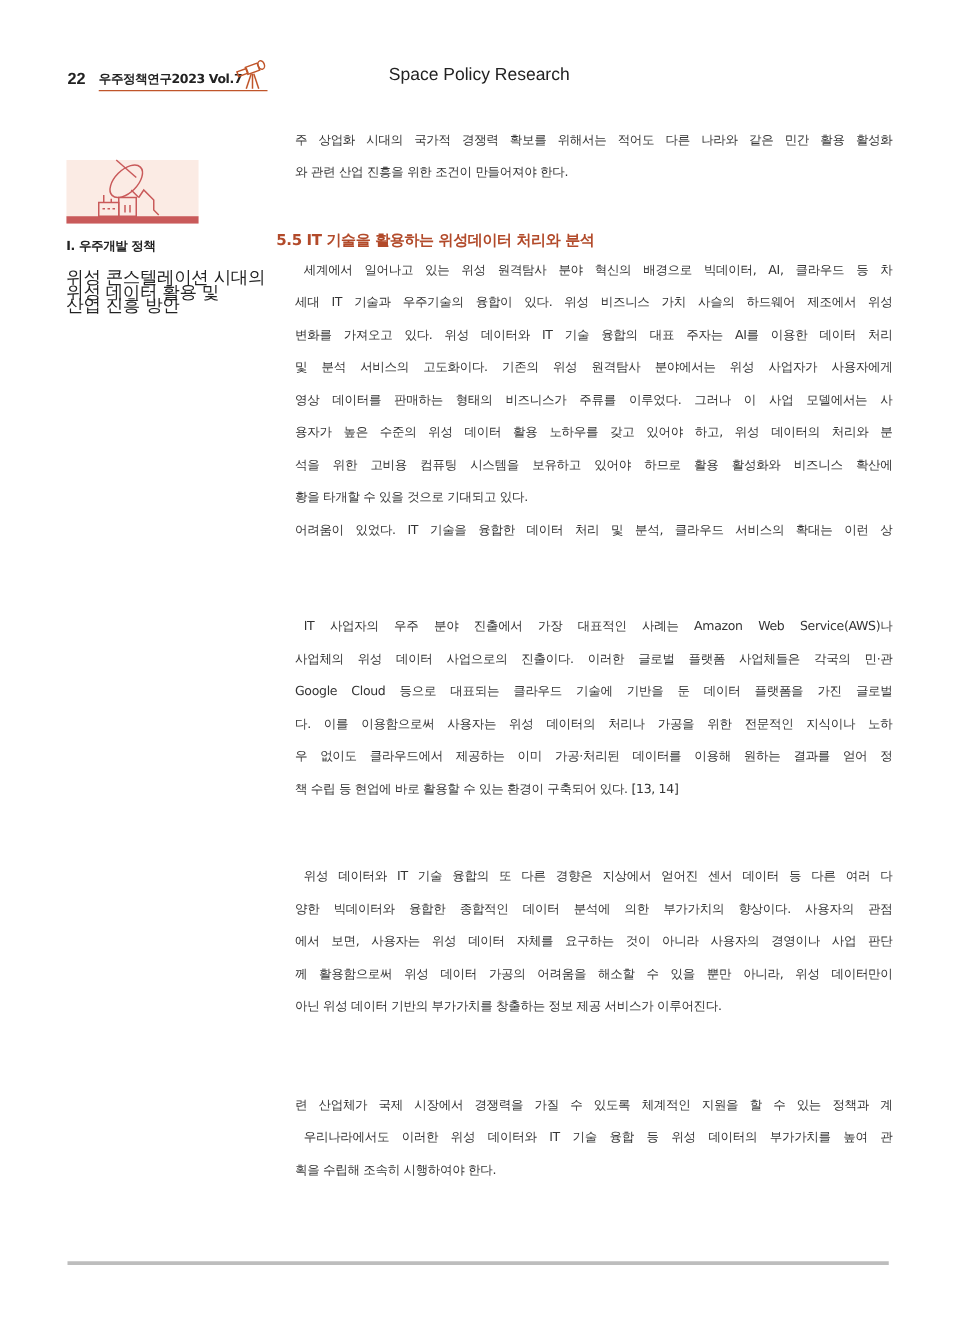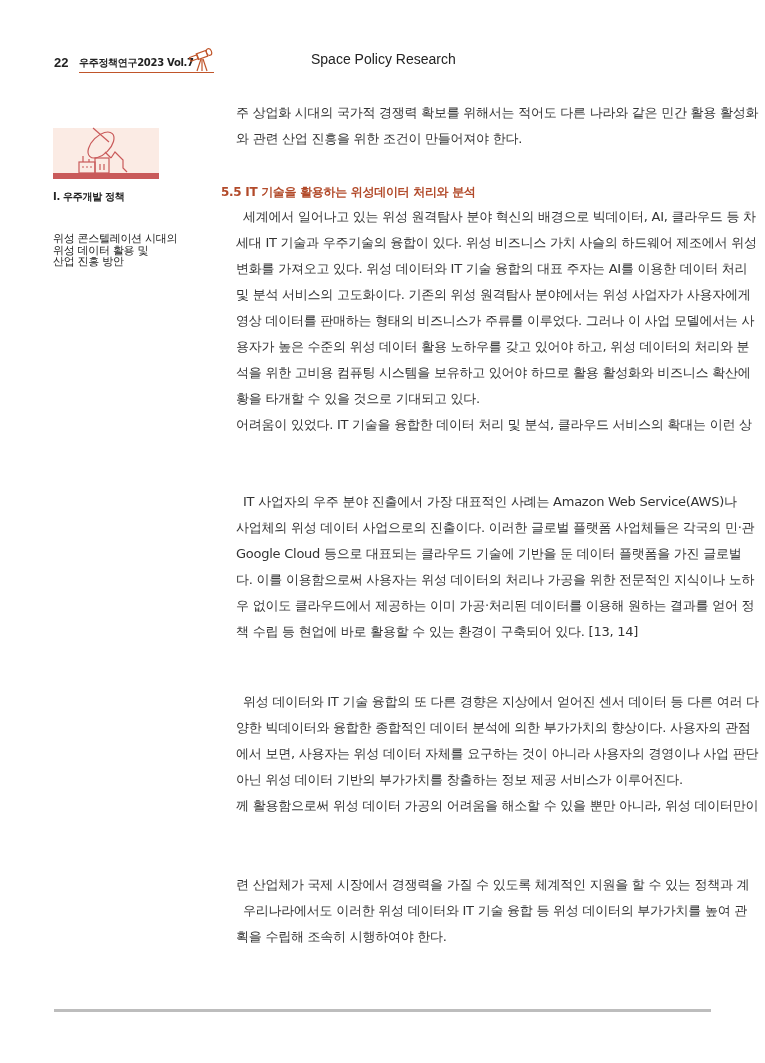--- a/index.html
+++ b/index.html
@@ -9,23 +9,23 @@
     }
     .header { position: absolute; left: 0; top: 0; width: 624px; height: 80px; }
     .page-num { position: absolute; left: 54px; top: 55px; font-size: 13px; font-weight: bold; color: #222; font-family: "Liberation Sans", sans-serif; }
     .journal { position: absolute; left: 79px; top: 56px; font-size: 10px; font-weight: bold; color: #222; letter-spacing: -0.3px; }
     .header-rule { position: absolute; left: 79px; top: 72px; width: 135px; height: 1px; background: #c0552a; }
     .scope-icon { position: absolute; left: 187px; top: 47px; width: 28px; height: 26px; }
     .running-title { position: absolute; left: 311px; top: 51px; font-size: 14px; color: #222; font-family: "Liberation Sans", sans-serif; text-align: right; }
 
     .side-illustration { position: absolute; left: 53px; top: 120px; width: 106px; height: 59px; }
     .side-chapter { position: absolute; left: 53px; top: 190px; font-size: 10px; font-weight: bold; color: #222; letter-spacing: -0.3px; }
-    .side-topic { position: absolute; left: 53px; top: 233px; font-size: 11px; color: #222; line-height: 11.5px; letter-spacing: -0.3px; }
+    .side-topic { position: absolute; left: 53px; top: 217px; font-size: 14px; color: #222; line-height: 11.5px; letter-spacing: -0.3px; }
     .side-topic div { white-space: nowrap; }
-    .line { font-size: 13px; line-height: 26px; height: 26px; white-space: nowrap; letter-spacing: -0.25px; color: #333; text-align: justify; text-align-last: justify; }
+    .line { font-size: 10px; line-height: 26px; height: 26px; white-space: nowrap; letter-spacing: -0.25px; color: #333; text-align: justify; text-align-last: justify; }
     .line.last { text-align-last: left; }
     .line.indent { padding-left: 7px; }
     .section-title { position: absolute; left: 221px; top: 184px; font-size: 12px; color: #b24a2a; font-weight: bold; letter-spacing: -0.3px; }
     .para { position: absolute; left: 236px; width: 478px; }
     .footer-rule { position: absolute; left: 54px; top: 1009px; width: 657px; height: 3px; background: #bdbdbd; }
   </style>
 </head>
 <body>
 
 <div class="header">
@@ -92,22 +92,22 @@
   <div class="line">Google Cloud 등으로 대표되는 클라우드 기술에 기반을 둔 데이터 플랫폼을 가진 글로벌</div>
   <div class="line">다. 이를 이용함으로써 사용자는 위성 데이터의 처리나 가공을 위한 전문적인 지식이나 노하</div>
   <div class="line">우 없이도 클라우드에서 제공하는 이미 가공·처리된 데이터를 이용해 원하는 결과를 얻어 정</div>
   <div class="line last">책 수립 등 현업에 바로 활용할 수 있는 환경이 구축되어 있다. [13, 14]</div>
 </div>
 
 <div class="para" style="top:689px;">
   <div class="line indent">위성 데이터와 IT 기술 융합의 또 다른 경향은 지상에서 얻어진 센서 데이터 등 다른 여러 다</div>
   <div class="line">양한 빅데이터와 융합한 종합적인 데이터 분석에 의한 부가가치의 향상이다. 사용자의 관점</div>
   <div class="line">에서 보면, 사용자는 위성 데이터 자체를 요구하는 것이 아니라 사용자의 경영이나 사업 판단</div>
+  <div class="line">께 활용함으로써 위성 데이터 가공의 어려움을 해소할 수 있을 뿐만 아니라, 위성 데이터만이</div>
   <div class="line last">아닌 위성 데이터 기반의 부가가치를 창출하는 정보 제공 서비스가 이루어진다.</div>
-  <div class="line">께 활용함으로써 위성 데이터 가공의 어려움을 해소할 수 있을 뿐만 아니라, 위성 데이터만이</div>
 </div>
 
 <div class="para" style="top:872px;">
   <div class="line">련 산업체가 국제 시장에서 경쟁력을 가질 수 있도록 체계적인 지원을 할 수 있는 정책과 계</div>
   <div class="line indent">우리나라에서도 이러한 위성 데이터와 IT 기술 융합 등 위성 데이터의 부가가치를 높여 관</div>
   <div class="line last">획을 수립해 조속히 시행하여야 한다.</div>
 </div>
 
 <div class="footer-rule"></div>
 

